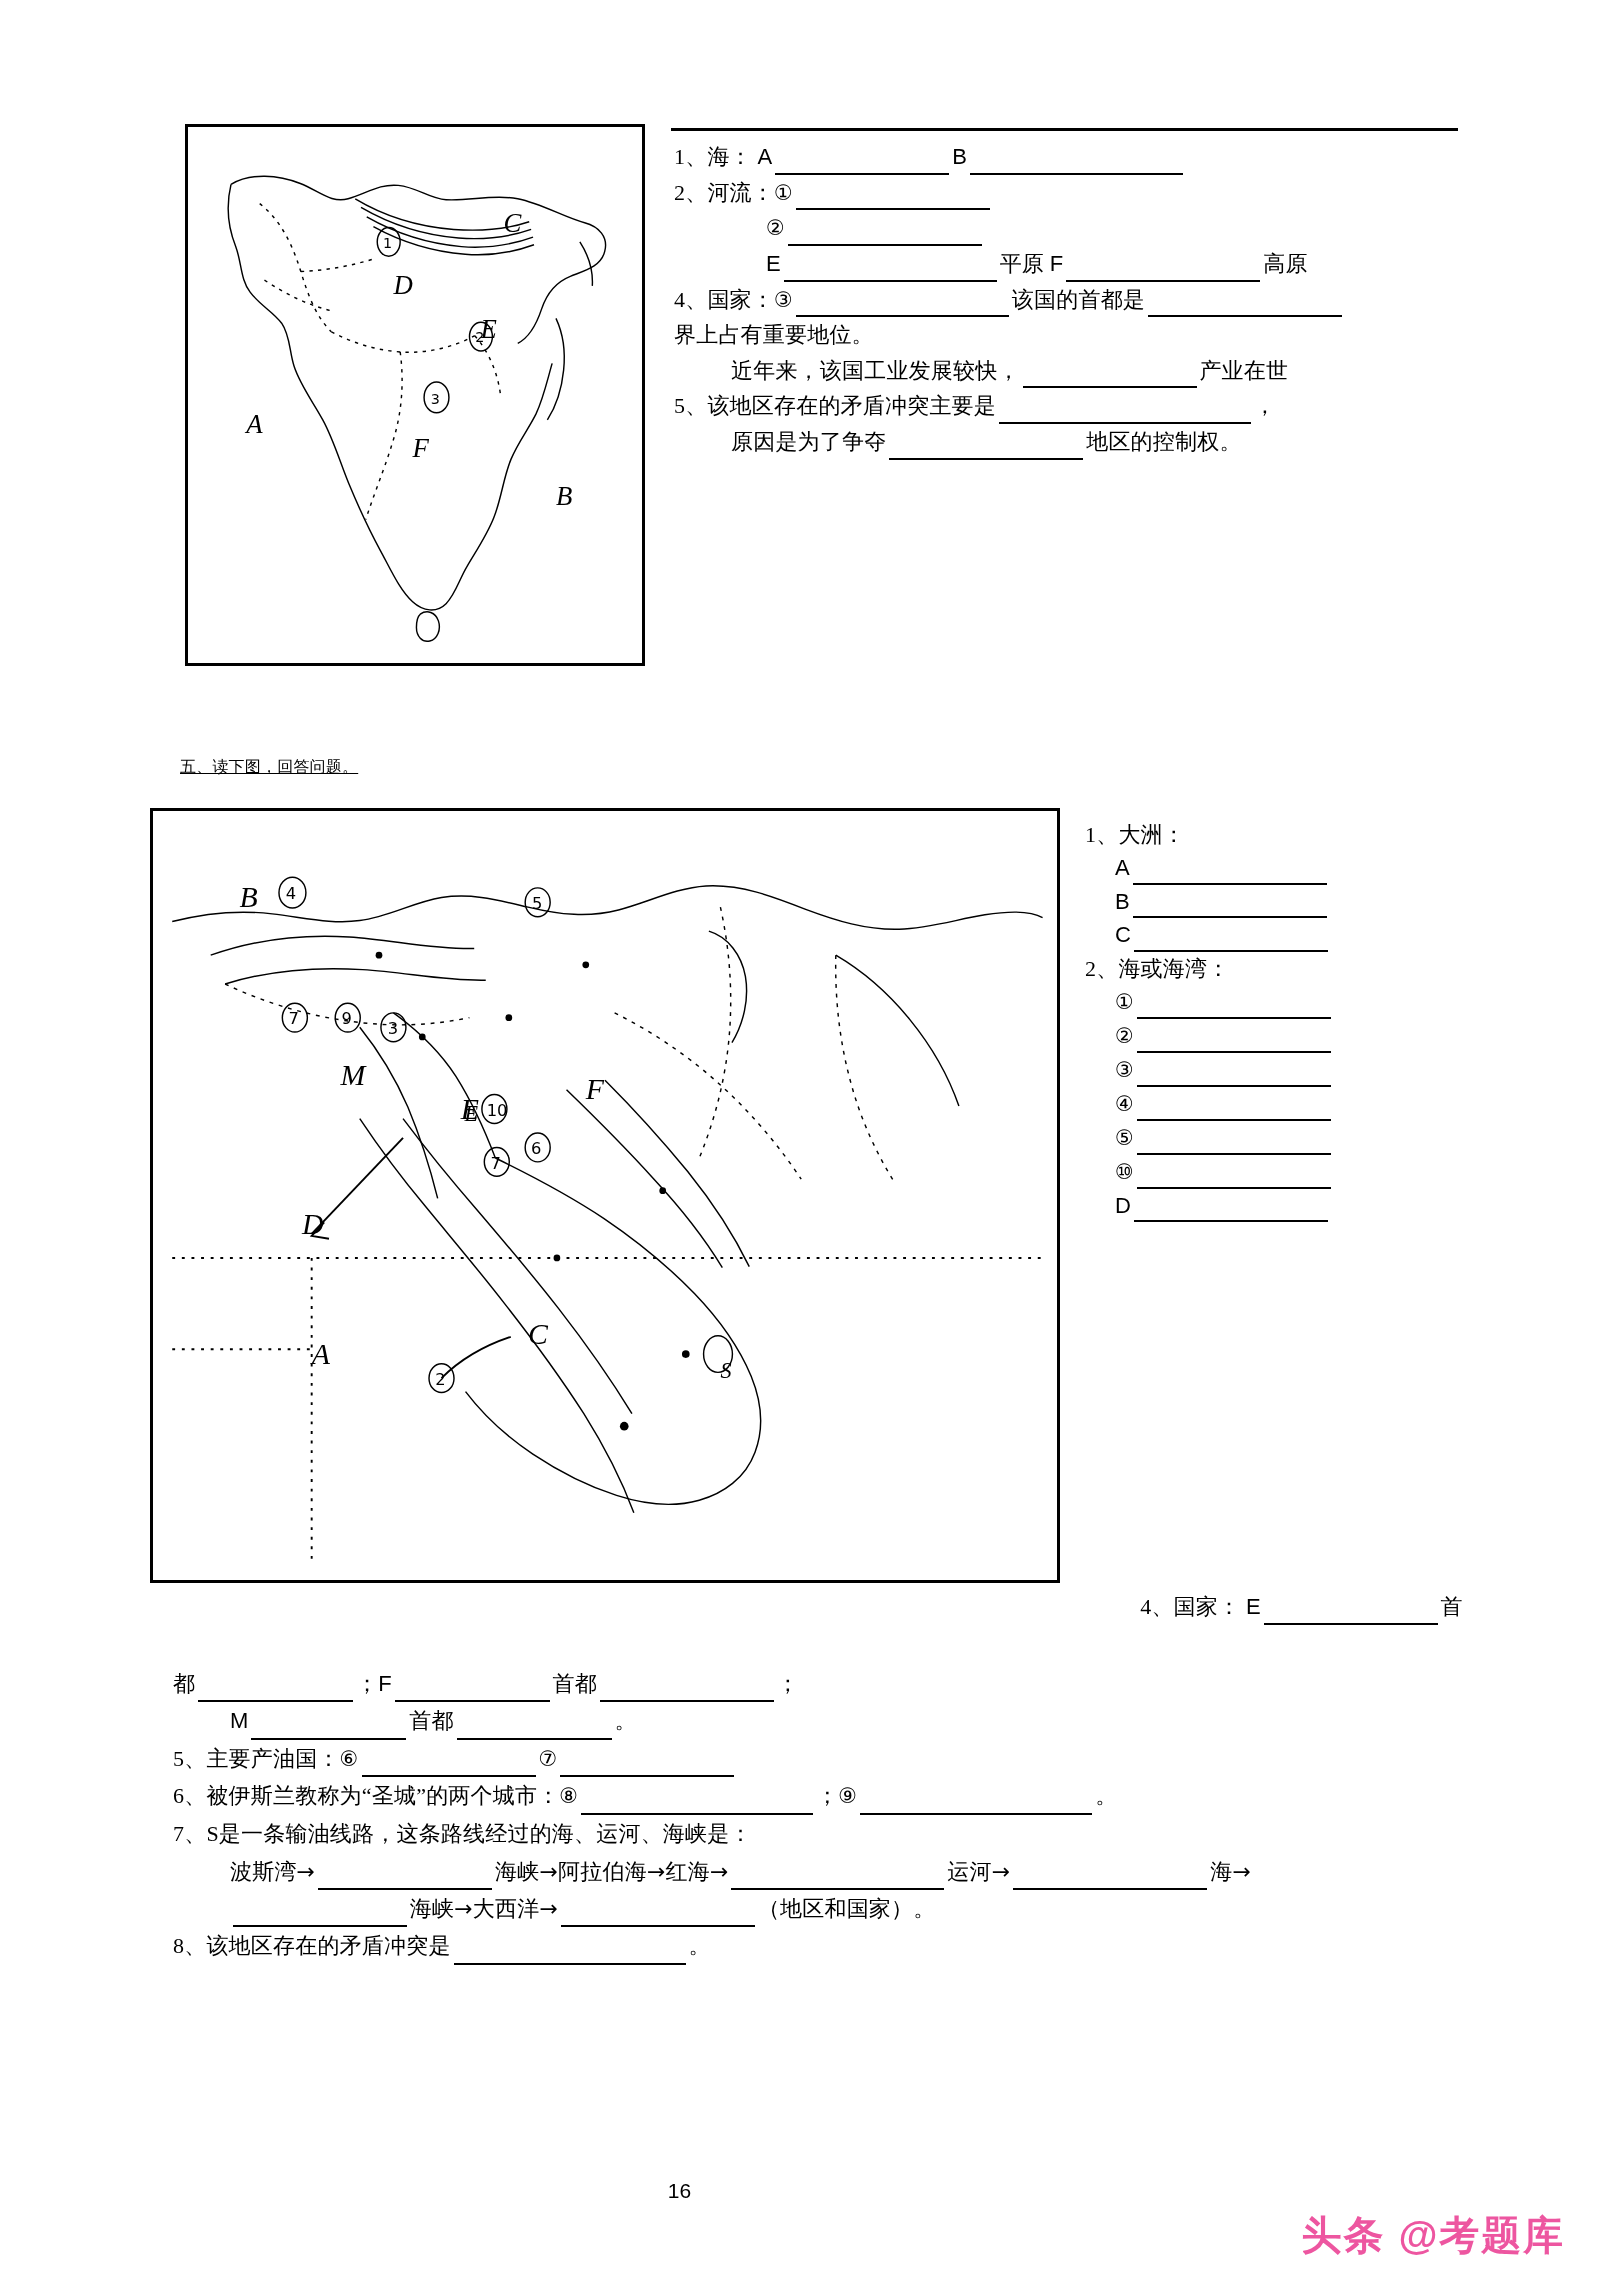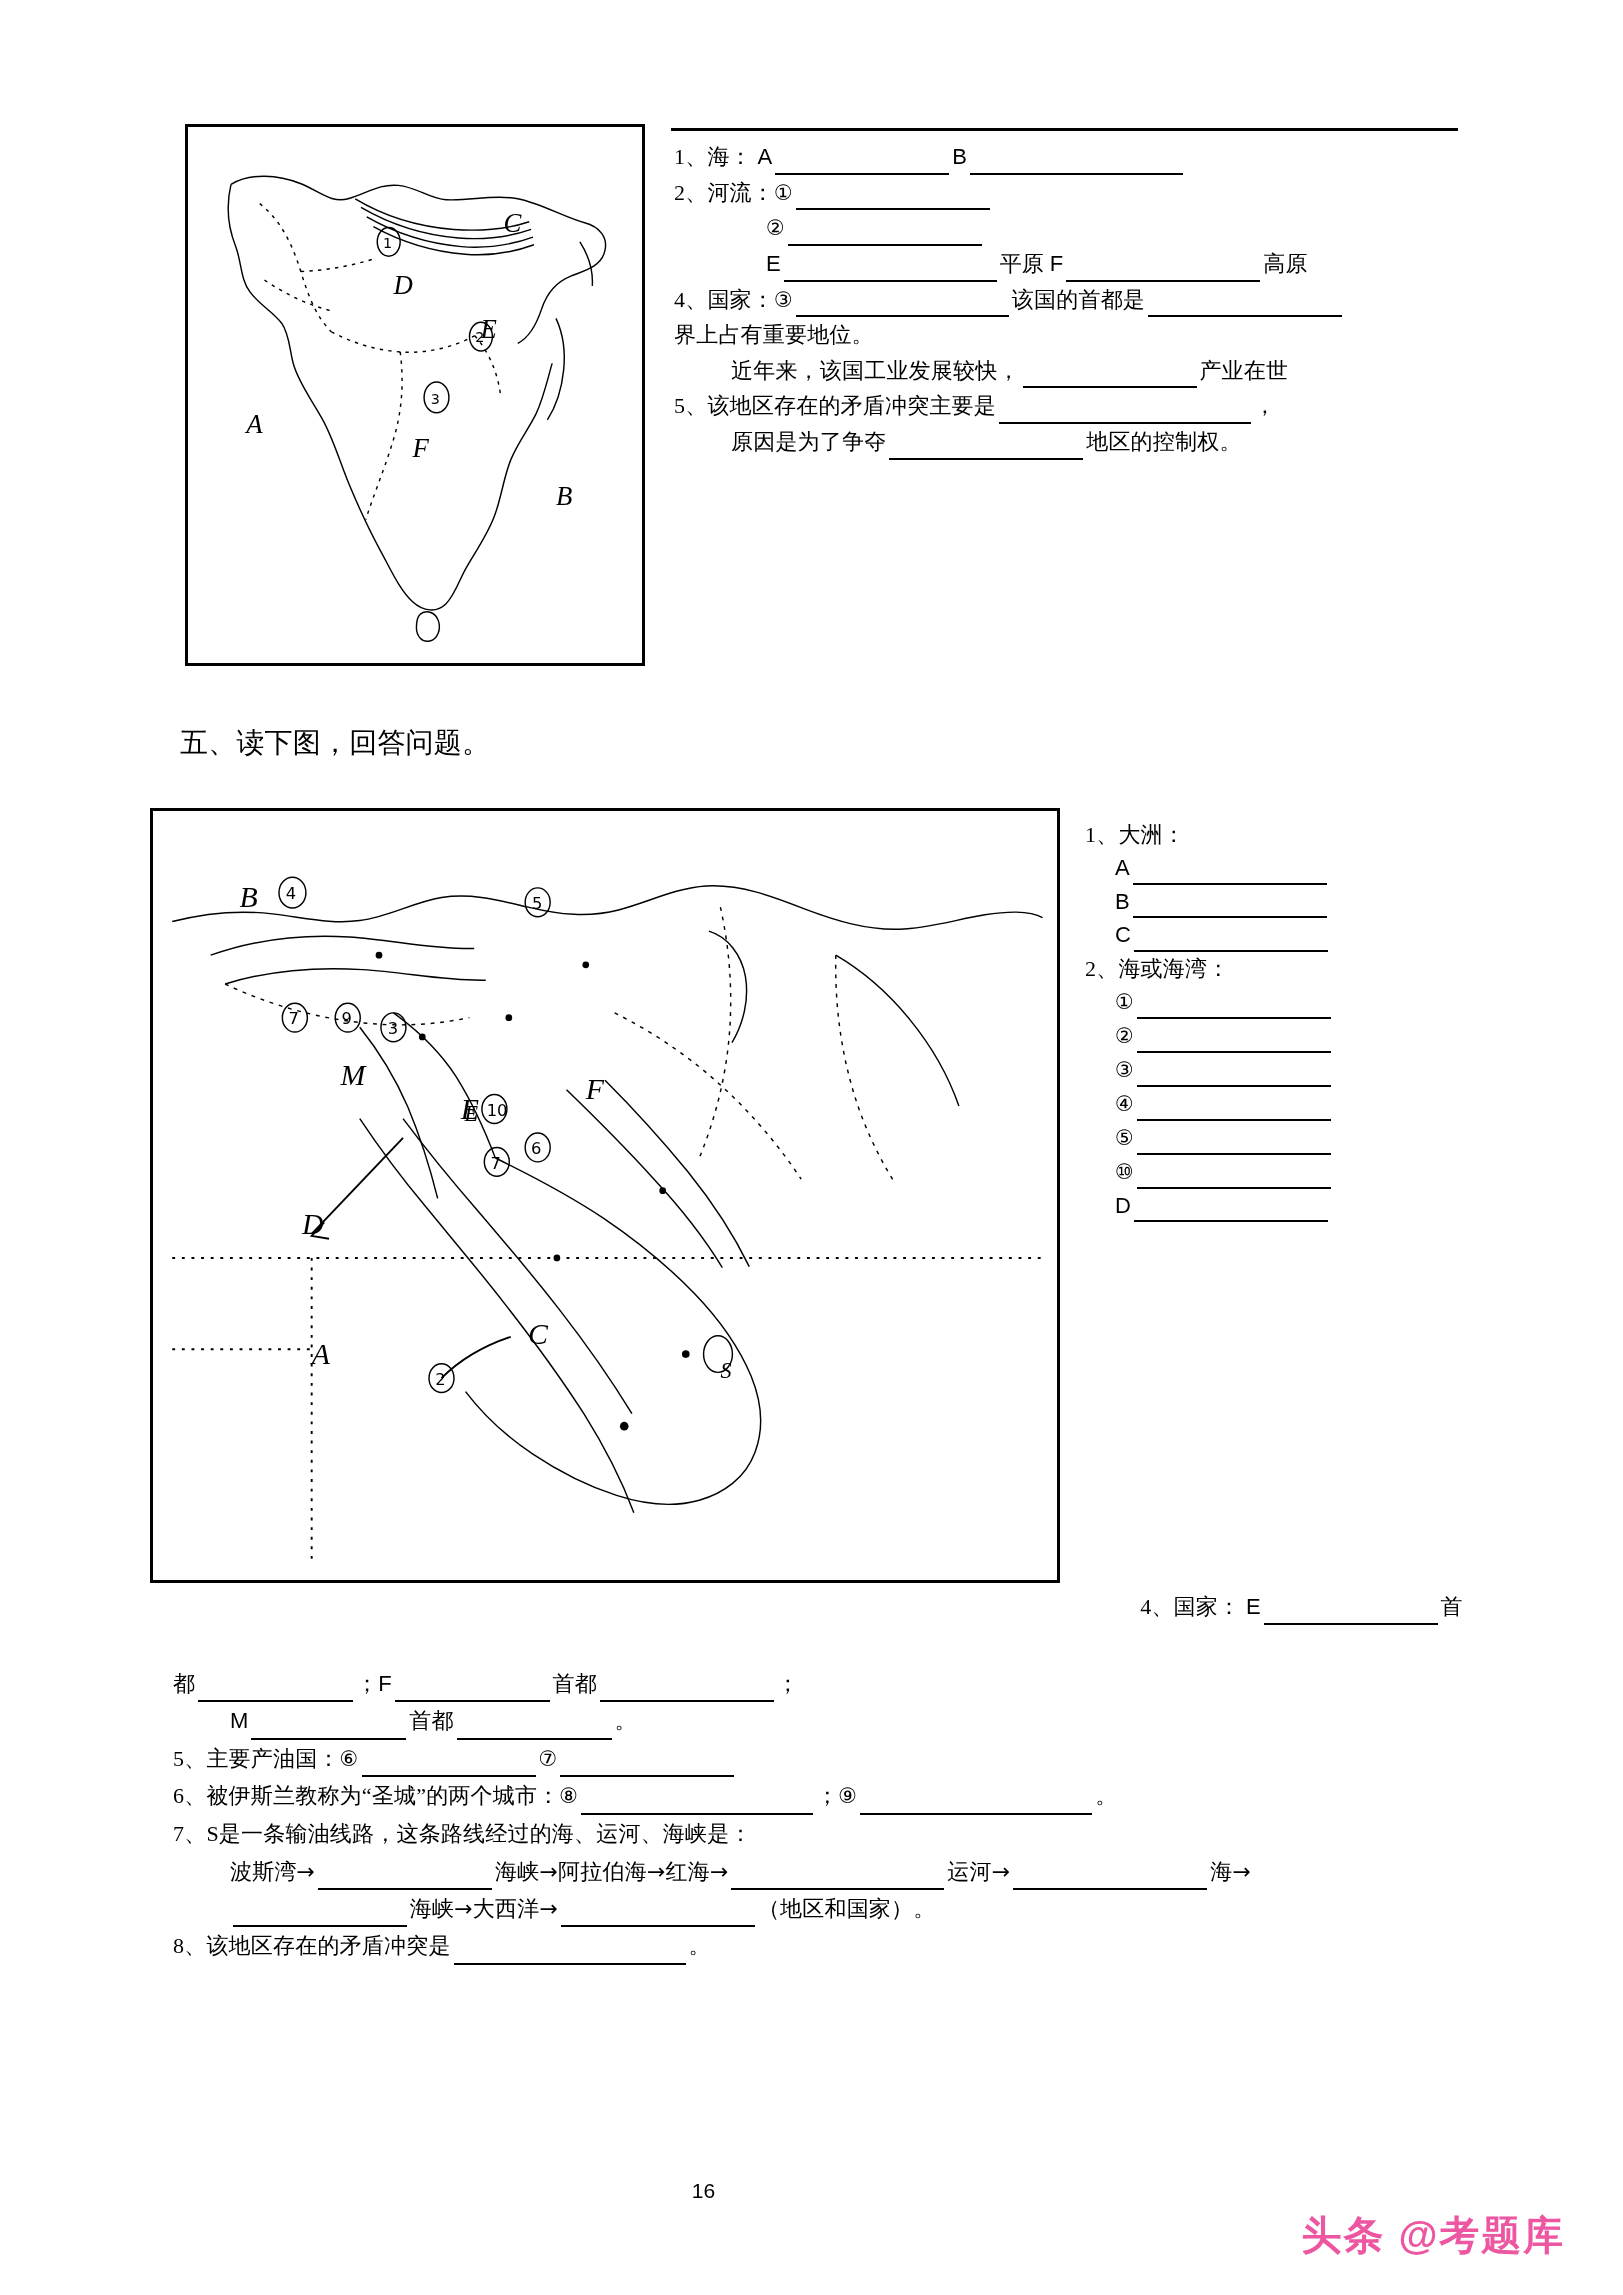--- a/index.html
+++ b/index.html
@@ -97,22 +97,23 @@
     line-height: 1.52;
   }
   #block-q4right {
     left: 1040px;
     top: 1589px;
     width: 523px;
     text-align: center;
   }
   #block-section-title {
     left: 180px;
-    top: 720px;
-    font-size: 28px;
+    top: 754px;
+    font-size: 16px;
+    text-decoration: underline;
   }
   #block-bottom {
     left: 173px;
     top: 1638px;
     width: 1308px;
     font-size: 22px;
     line-height: 1.70;
     margin-top: 27px;
   }
 
@@ -128,21 +129,20 @@
 
   
   #page-number {
     position: absolute;
     left: 0;
     top: 2179px;
     width: 1359px;
     text-align: center;
     font-size: 21px;
     font-family: "Liberation Sans", sans-serif;
-    margin-left: 24px;
   }
 
   
   #watermark {
     position: absolute;
     right: 58px;
     bottom: 32px;
     font-size: 40px;
     font-weight: bold;
     color: #ec4899;

